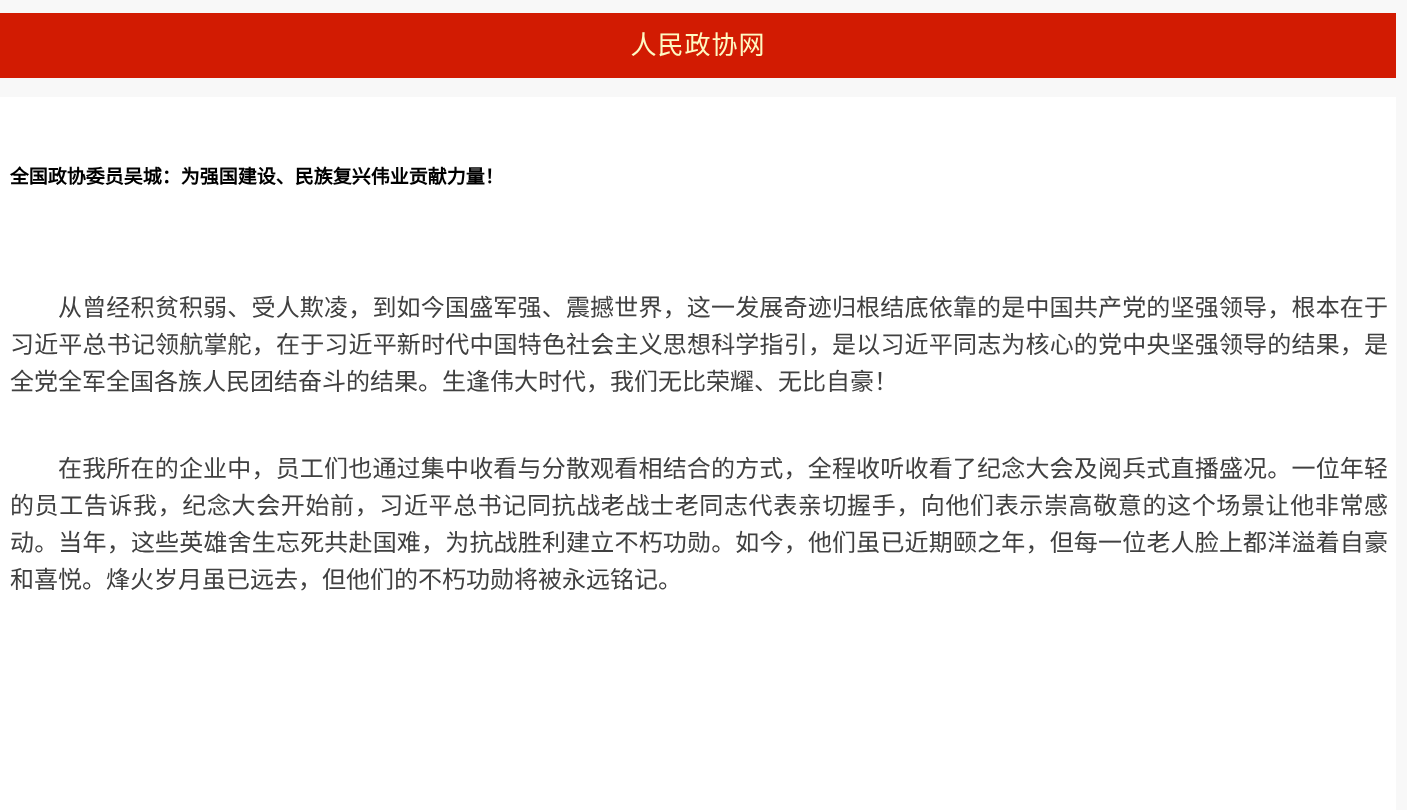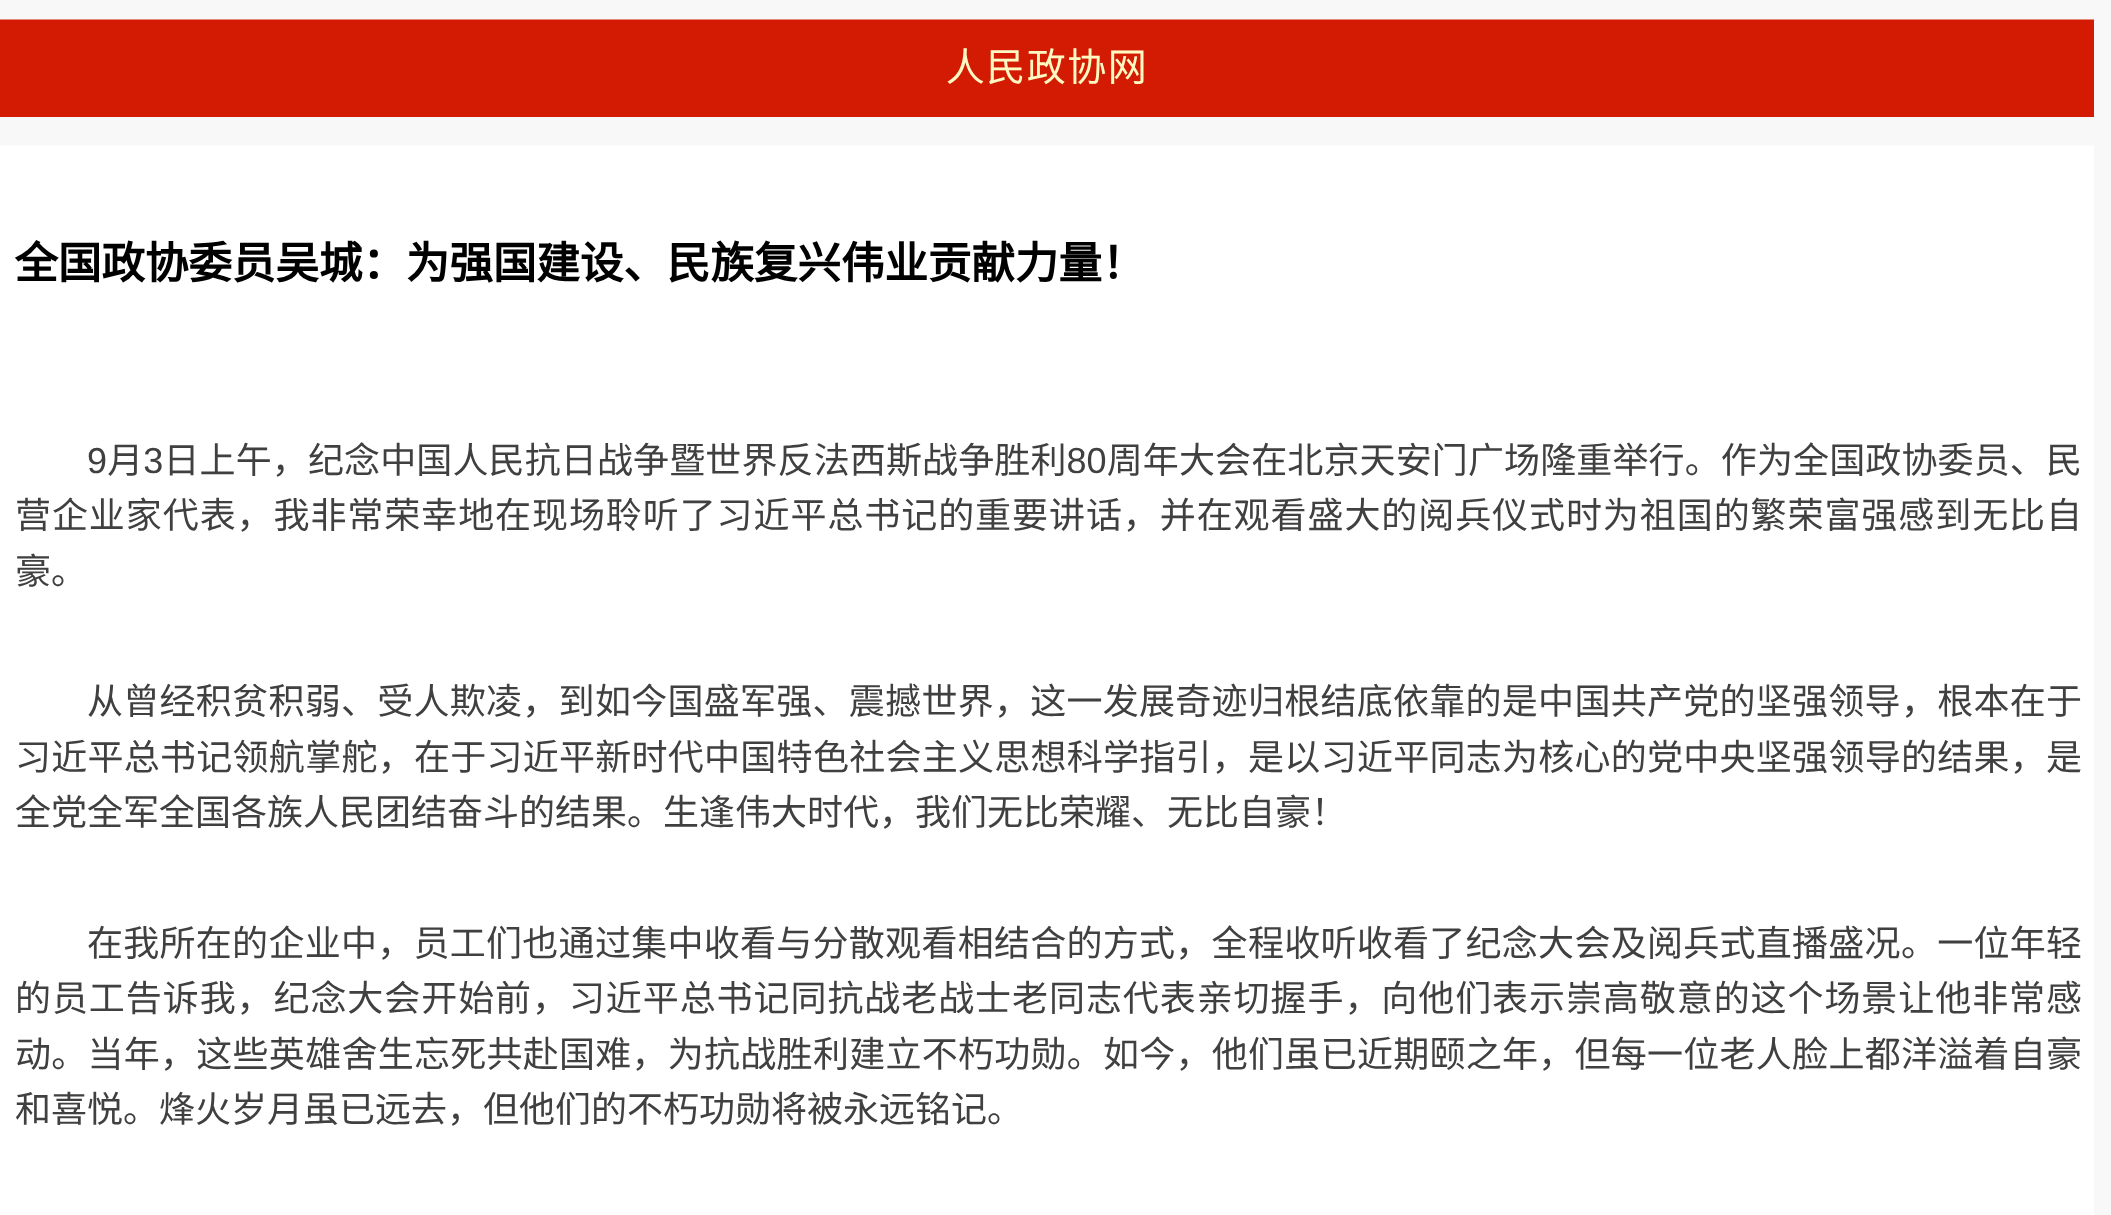--- a/index.html
+++ b/index.html
@@ -33,21 +33,21 @@
     font-weight: normal;
     letter-spacing: 1px;
   }
   .article {
     margin-top: 19px;
     background: #ffffff;
     min-height: 713px;
     padding: 63px 8px 40px 10px;
   }
   .article-title {
-    font-size: 29px;
+    font-size: 19px;
     line-height: 33px;
     font-weight: bold;
     color: #000000;
     margin: 0 0 96px 0;
   }
   .article-body p {
     font-size: 24px;
     line-height: 37px;
     color: #404040;
     text-align: justify;
@@ -65,20 +65,19 @@
   <div class="page">
 
     <header class="masthead">
       <span class="site-title">人民政协网</span>
     </header>
 
     <main class="article">
       <h1 class="article-title">全国政协委员吴城：为强国建设、民族复兴伟业贡献力量！</h1>
 
       <div class="article-body">
-        <p>9月3日上午，纪念中国人民抗日战争暨世界反法西斯战争胜利80周年大会在北京天安门广场隆重举行。作为全国政协委员、民营企业家代表，我非常荣幸地在现场聆听了习近平总书记的重要讲话，并在观看盛大的阅兵仪式时为祖国的繁荣富强感到无比自豪。</p>
         <p>从曾经积贫积弱、受人欺凌，到如今国盛军强、震撼世界，这一发展奇迹归根结底依靠的是中国共产党的坚强领导，根本在于习近平总书记领航掌舵，在于习近平新时代中国特色社会主义思想科学指引，是以习近平同志为核心的党中央坚强领导的结果，是全党全军全国各族人民团结奋斗的结果。生逢伟大时代，我们无比荣耀、无比自豪！</p>
         <p>在我所在的企业中，员工们也通过集中收看与分散观看相结合的方式，全程收听收看了纪念大会及阅兵式直播盛况。一位年轻的员工告诉我，纪念大会开始前，习近平总书记同抗战老战士老同志代表亲切握手，向他们表示崇高敬意的这个场景让他非常感动。当年，这些英雄舍生忘死共赴国难，为抗战胜利建立不朽功勋。如今，他们虽已近期颐之年，但每一位老人脸上都洋溢着自豪和喜悦。烽火岁月虽已远去，但他们的不朽功勋将被永远铭记。</p>
       </div>
     </main>
 
   </div>
 </div>
 
 </body></html>

